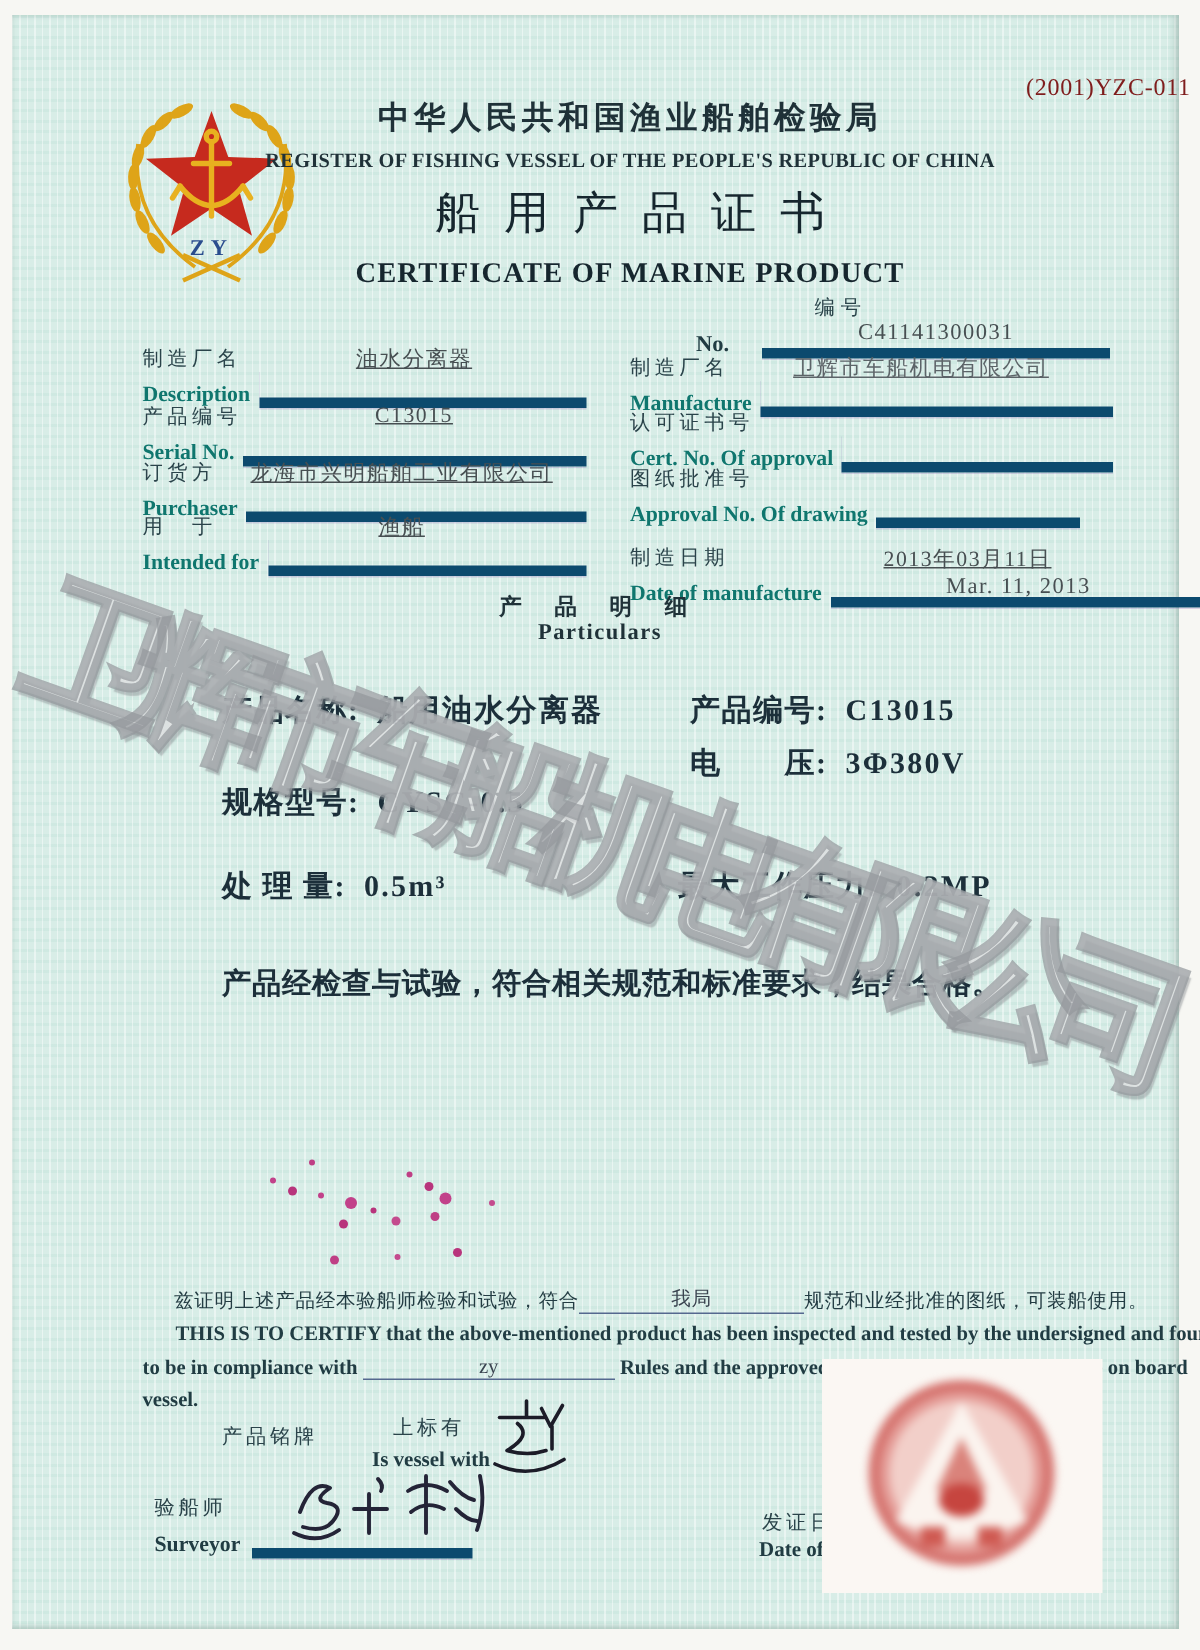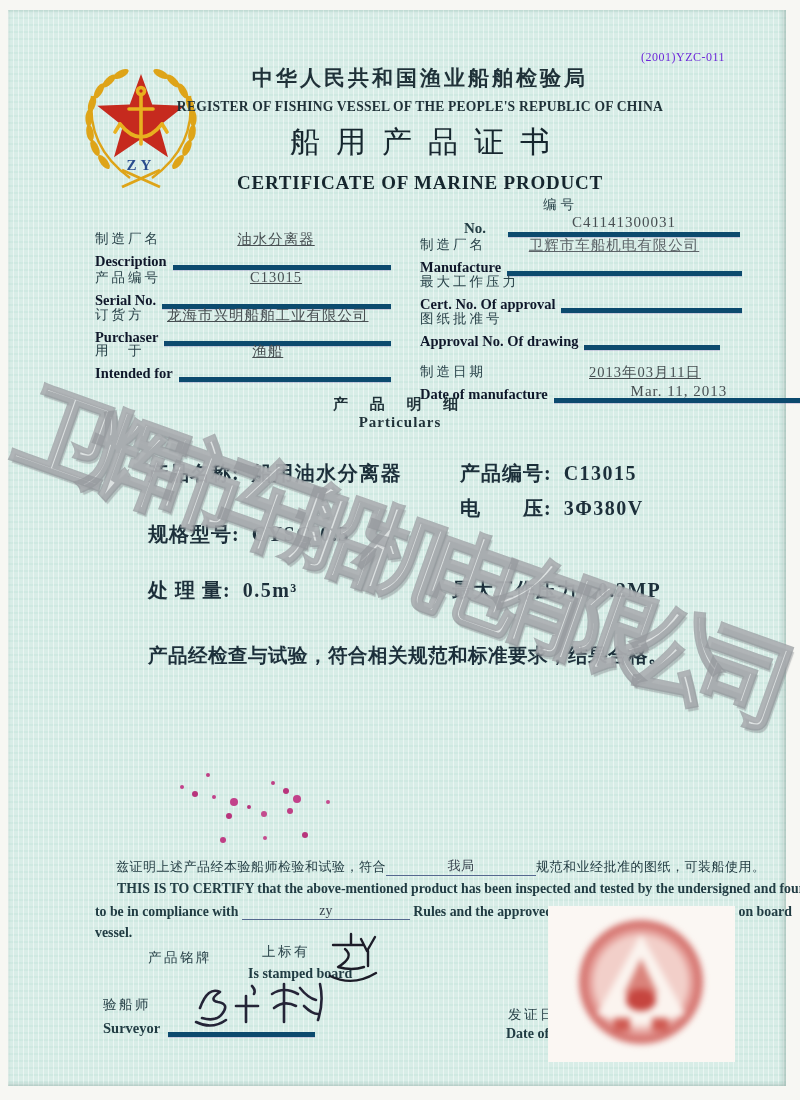--- a/index.html
+++ b/index.html
@@ -5,38 +5,38 @@
   html,body{margin:0;padding:0;}
   body{width:800px;height:1100px;background:#f7f7f3;font-family:"Liberation Serif",serif;overflow:hidden;}
   .page{position:relative;width:800px;height:1100px;}
   .paper{position:absolute;left:8px;top:10px;width:778px;height:1076px;
     background-color:#d8ede7;
     background-image:
       repeating-linear-gradient(90deg, rgba(255,255,255,.45) 0 1px, rgba(255,255,255,0) 1px 5px),
       repeating-linear-gradient(180deg, rgba(186,223,213,.30) 0 2px, rgba(0,0,0,0) 2px 7px);
     box-shadow: inset -3px 0 4px rgba(120,150,140,.35), inset 0 -2px 3px rgba(120,150,140,.25);}
   .abs{position:absolute;}
-  .formcode{left:641px;top:50px;font-size:12px;color:#6d28d9;letter-spacing:.5px;}
+  .formcode{left:684px;top:50px;font-size:16px;color:#7f1d1d;letter-spacing:.5px;}
   .hdr{left:130px;top:64px;width:580px;text-align:center;z-index:2;}
   .hdr .cn1{font-size:21px;font-weight:bold;letter-spacing:3px;color:#1f3138;margin-bottom:7px;}
   .hdr .en1{font-size:13.6px;font-weight:bold;color:#1f3138;margin-bottom:7px;letter-spacing:.2px;}
   .hdr .cn2{font-size:30px;font-weight:normal;letter-spacing:16px;padding-left:16px;color:#16262e;margin-bottom:9px;}
   .hdr .en2{font-size:19px;font-weight:bold;letter-spacing:.8px;color:#16262e;}
   .nolab{left:543px;top:196px;font-size:13.5px;letter-spacing:4px;color:#2a434a;z-index:2;}
   .norow{left:464px;top:214px;width:276px;display:flex;align-items:flex-end;font-size:15px;z-index:2;}
   .norow .elab{flex:none;font-weight:600;color:#213c43;padding-right:22px;}
-  .line{flex:1;border-bottom:5px solid #0c4a6e;text-align:center;height:18px;
+  .line{flex:1;border-bottom:7px solid #0c4a6e;text-align:center;height:18px;
         box-shadow:0 1px 0 rgba(146,118,190,.30);}
   .lval{font-size:15px;color:#474f52;letter-spacing:1px;}
   .fld{position:absolute;z-index:2;}
   .cnrow{display:flex;font-size:13.5px;letter-spacing:3px;color:#2a434a;height:17px;}
   .cnrow .lab{flex:none;}
   .cnrow .val{flex:1;text-align:center;font-size:14.5px;letter-spacing:1px;color:#474f52;text-decoration:underline;}
   .enrow{display:flex;align-items:flex-end;font-size:14.5px;}
-  .enrow .elab{flex:none;font-weight:600;color:#0f172a;padding-right:6px;}
+  .enrow .elab{flex:none;font-weight:600;color:#0f766e;padding-right:6px;}
   .pt{left:0;width:800px;text-align:center;z-index:2;color:#1f3138;}
   .pt1{top:395px;font-size:15px;font-weight:bold;letter-spacing:9px;}
   .pt2{top:414px;font-size:15px;font-weight:bold;letter-spacing:1px;}
   .prow{z-index:2;font-size:20px;font-weight:600;color:#1c2f3a;letter-spacing:1px;white-space:nowrap;}
   .prow .pv{margin-left:12px;letter-spacing:1.5px;}
   .stmt{left:148px;top:642px;font-size:19.5px;font-weight:600;color:#1c2f3a;letter-spacing:.5px;z-index:2;white-space:nowrap;}
   .certcn{left:116px;top:857px;width:648px;font-size:13px;color:#233c43;letter-spacing:.5px;z-index:2;white-space:nowrap;}
   .blank{display:inline-block;border-bottom:1px solid #55688f;text-align:center;vertical-align:bottom;color:#3a4450;}
   .certen{font-size:13.8px;font-weight:600;color:#213c43;z-index:2;white-space:nowrap;}
   .ce1{left:95px;top:881px;text-indent:22px;}
@@ -165,21 +165,21 @@
         <span class="lab">制造厂名</span>
         <span class="val" style="color:#5c6468;">卫辉市车船机电有限公司</span>
       </div>
     <div class="enrow">
         <span class="elab">Manufacture</span>
         <span class="line"><span class="lval"></span></span>
       </div>
   </div>
   <div class="fld" style="left:420px;top:273px;width:322px;">
     <div class="cnrow">
-        <span class="lab">最大工作压力</span>
+        <span class="lab">认可证书号</span>
         <span class="val"></span>
       </div>
     <div class="enrow">
         <span class="elab">Cert. No. Of approval</span>
         <span class="line"><span class="lval"></span></span>
       </div>
   </div>
   <div class="fld" style="left:420px;top:310px;width:300px;">
     <div class="cnrow">
         <span class="lab">图纸批准号</span>
@@ -230,21 +230,21 @@
     <span>兹证明上述产品经本验船师检验和试验，符合</span><span class="blank" style="width:150px;">我局</span><span>规范和业经批准的图纸，可装船使用。</span>
   </div>
   <div class="abs certen ce1">THIS IS TO CERTIFY that the above-mentioned product has been inspected and tested by the undersigned and found</div>
   <div class="abs certen ce2">
     <span>to be in compliance with</span> <span class="blank" style="width:168px;font-weight:normal;">zy</span> <span>Rules and the approved drawings, and that it is for use on board</span>
   </div>
   <div class="abs certen ce3">vessel.</div>
 
   <div class="abs smalllab" style="left:148px;top:949px;">产品铭牌</div>
   <div class="abs smalllab" style="left:262px;top:943px;">上标有</div>
-  <div class="abs smallen" style="left:248px;top:966px;">Is stamped board</div>
+  <div class="abs smallen" style="left:248px;top:966px;">Is vessel with</div>
   <svg class="abs glyph" width="54" height="60" viewBox="0 0 54 60">
     <g stroke="#1c1c28" stroke-width="2.4" fill="none" stroke-linecap="round" stroke-linejoin="round">
       <path d="M25,4 V14"></path>
       <path d="M7,15 H37"></path>
       <path d="M19,19 Q29,27 12,37 Q26,41 38,37"></path>
       <path d="M35,9 L41,21 L49,7"></path>
       <path d="M42,21 V36"></path>
       <path d="M4,46 Q27,57 50,43"></path>
     </g>
   </svg>

